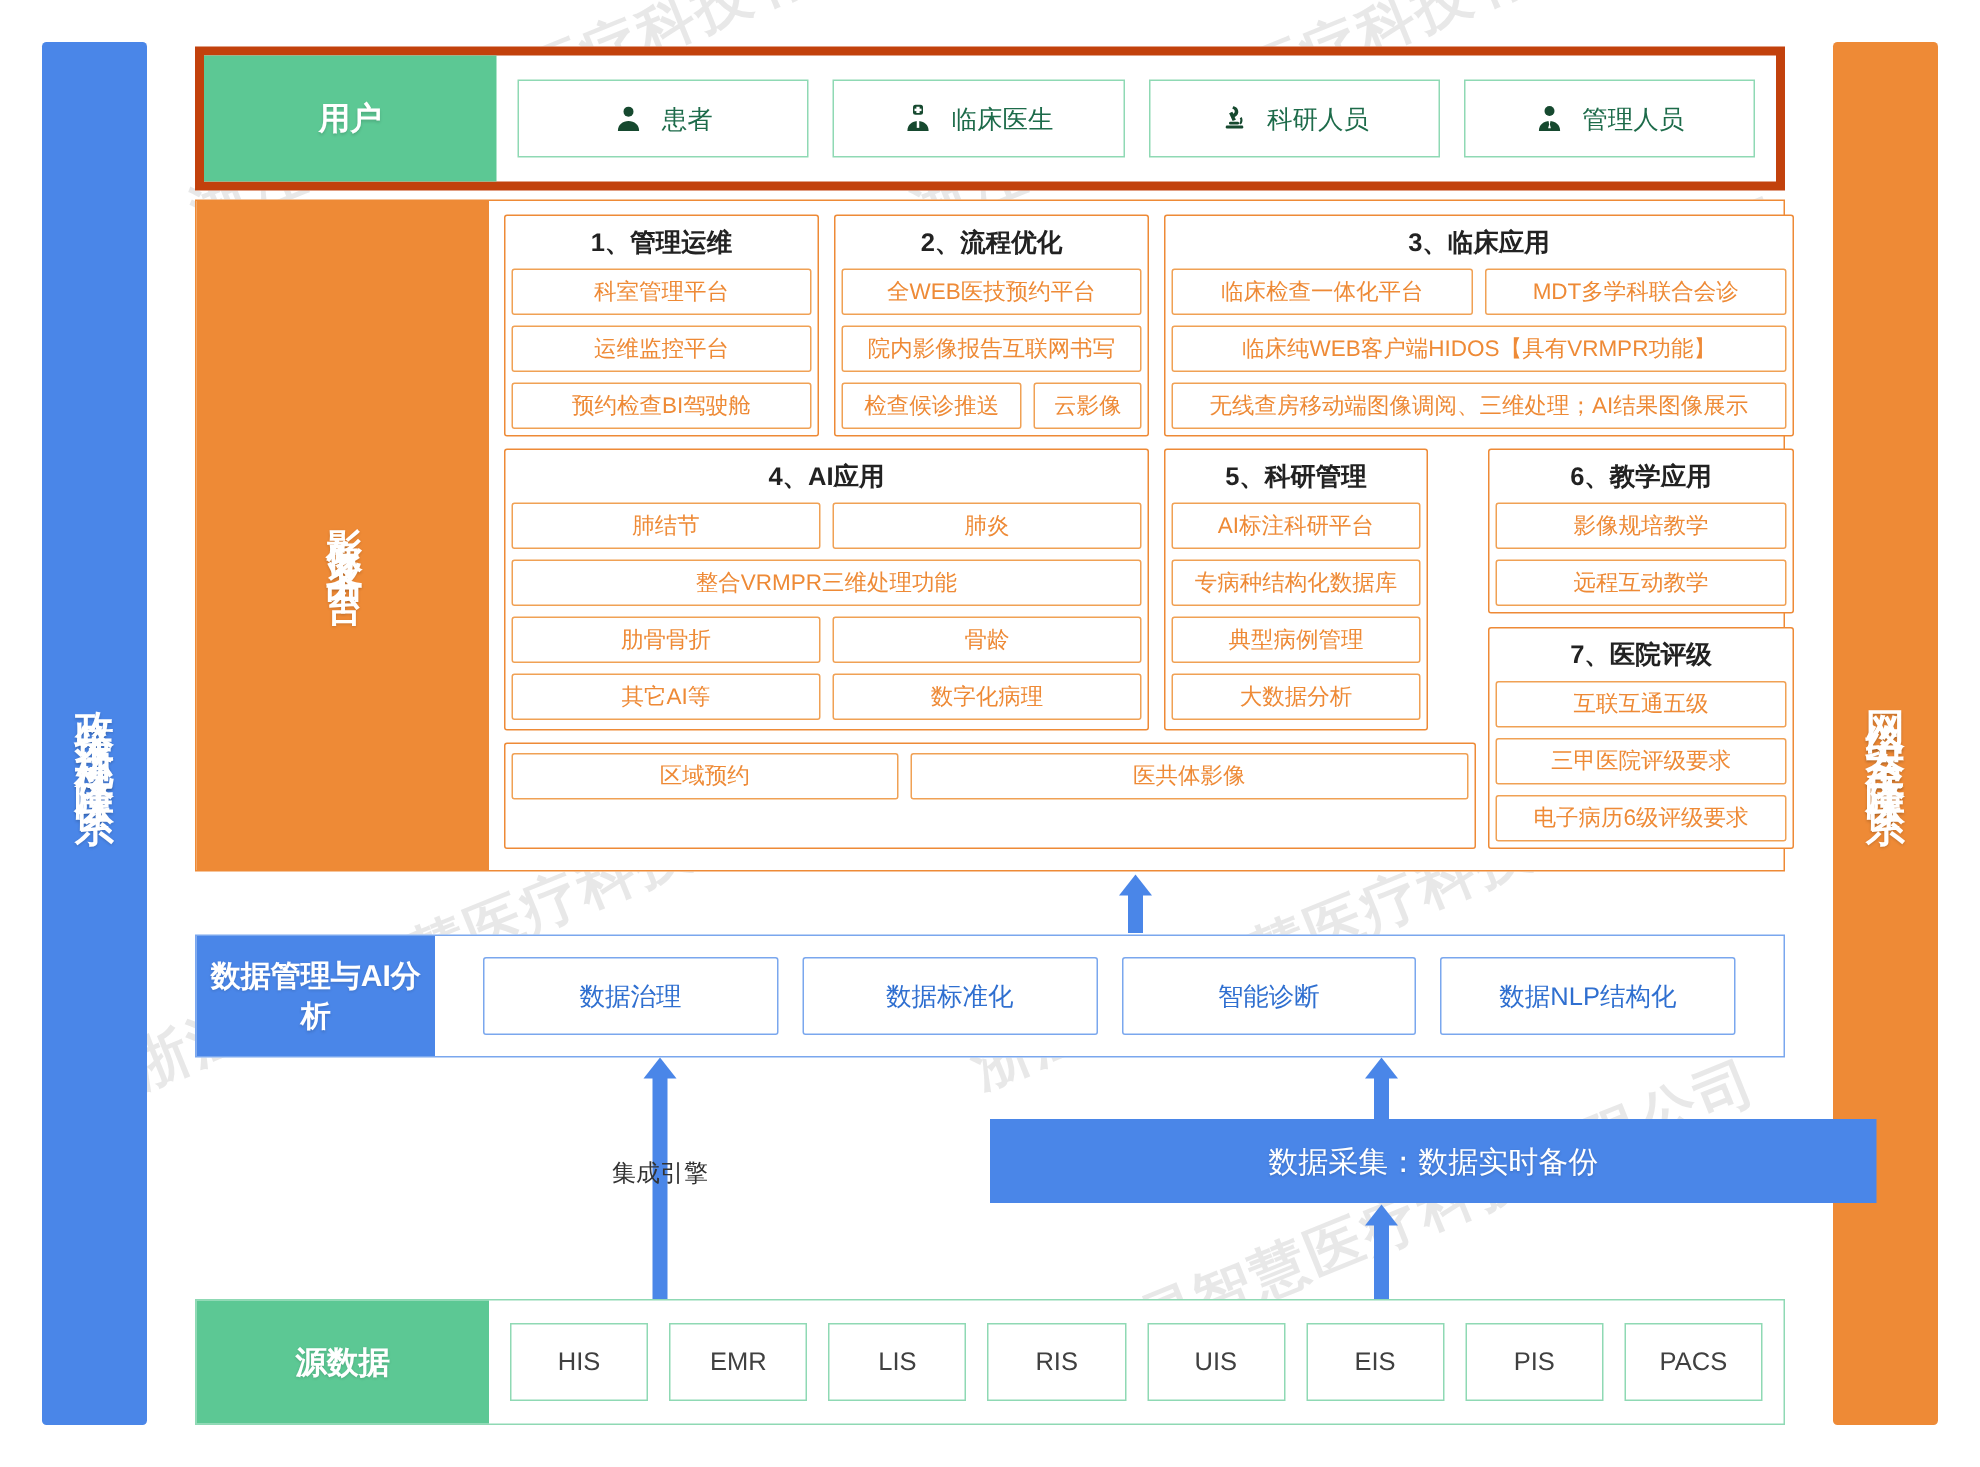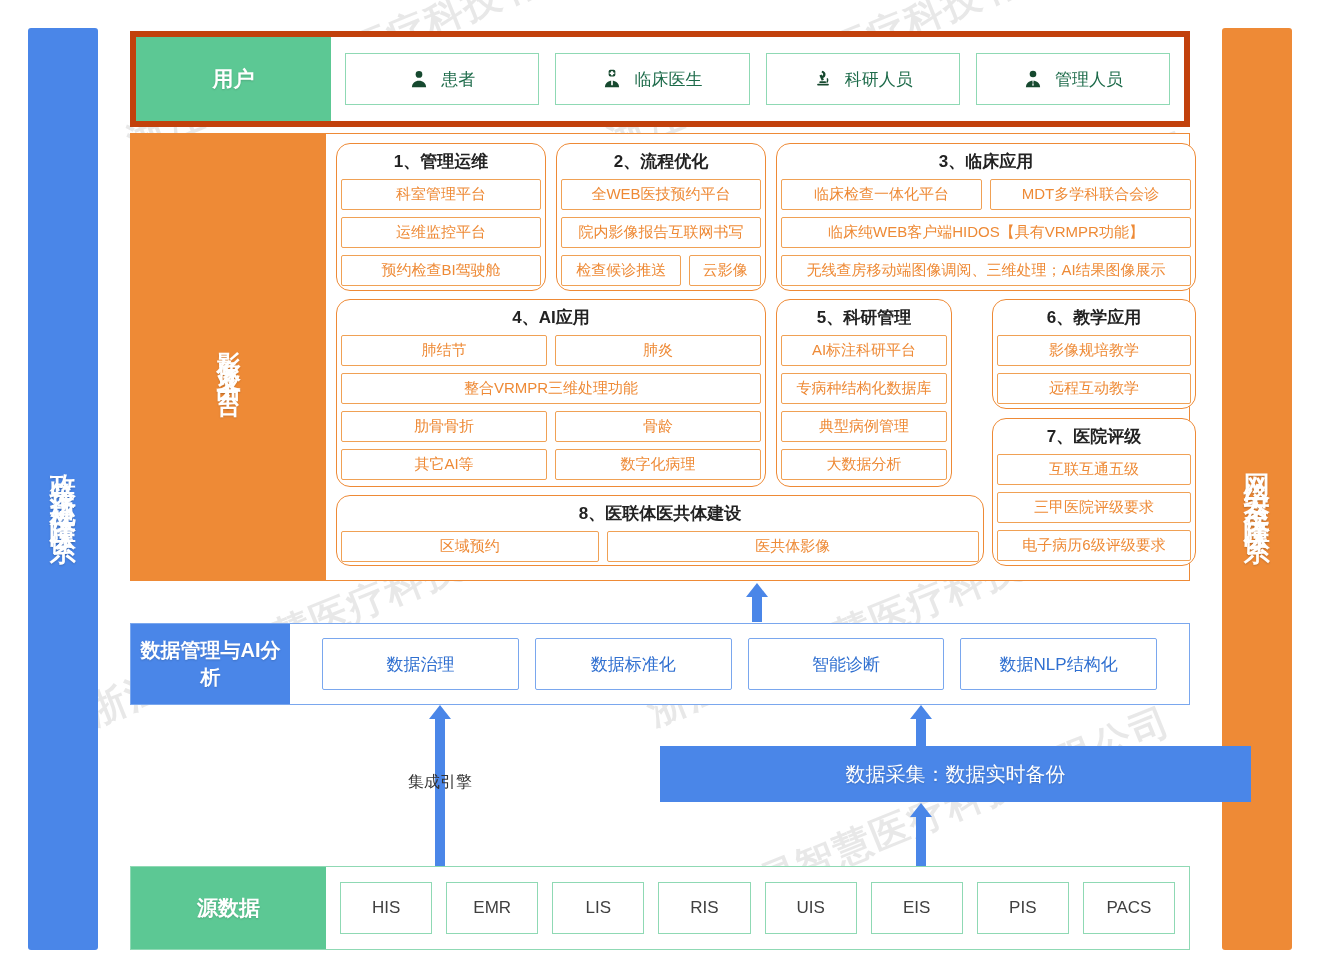--- a/index.html
+++ b/index.html
@@ -59,21 +59,21 @@
   
   #band-mid{left:130px;top:133px;width:1060px;height:448px;
     border:1px solid #EE8A36;background:#fff;box-sizing:border-box;}
   #band-mid .band-label{width:195px;background:#EE8A36;height:100%;font-size:24px;}
   #band-mid .band-label span{writing-mode:vertical-rl;text-orientation:upright;letter-spacing:8px;line-height:1.1;}
   #mid-grid{
     position:relative;flex:1 1 auto;box-sizing:border-box;padding:9px 10px 9px 10px;
   }
   .obox{
     position:absolute;border:1.6px solid #EE8A36;background:#fff;box-sizing:border-box;
-    border-radius:14px;padding:6px 4px;
+    border-radius:2px;padding:6px 4px;
   }
   .obox-title{
     text-align:center;color:#222;font-size:17px;font-weight:600;
     line-height:24px;margin-bottom:5px;
   }
   .ochip{
     border:1.4px solid #F0A155;color:#EE8A36;background:#fff;
     font-size:15px;display:flex;align-items:center;justify-content:center;
     box-sizing:border-box;border-radius:2px;
   }
@@ -287,21 +287,20 @@
           </div>
         <div class="orow">
             <div class="ochip">三甲医院评级要求</div>
           </div>
         <div class="orow">
             <div class="ochip">电子病历6级评级要求</div>
           </div>
       </div>
 
       <div class="obox" style="left:10px;top:361px;width:648px;height:71px;">
-        <div class="obox-title">8、医联体医共体建设</div>
         <div class="orow">
           <div class="ochip">区域预约</div>
           <div class="ochip" style="flex:1.45 1 0;">医共体影像</div>
         </div>
       </div>
 
     </div>
   </div>
 
   <div class="arrow" style="left:752px;top:596px;height:26px;"></div>

